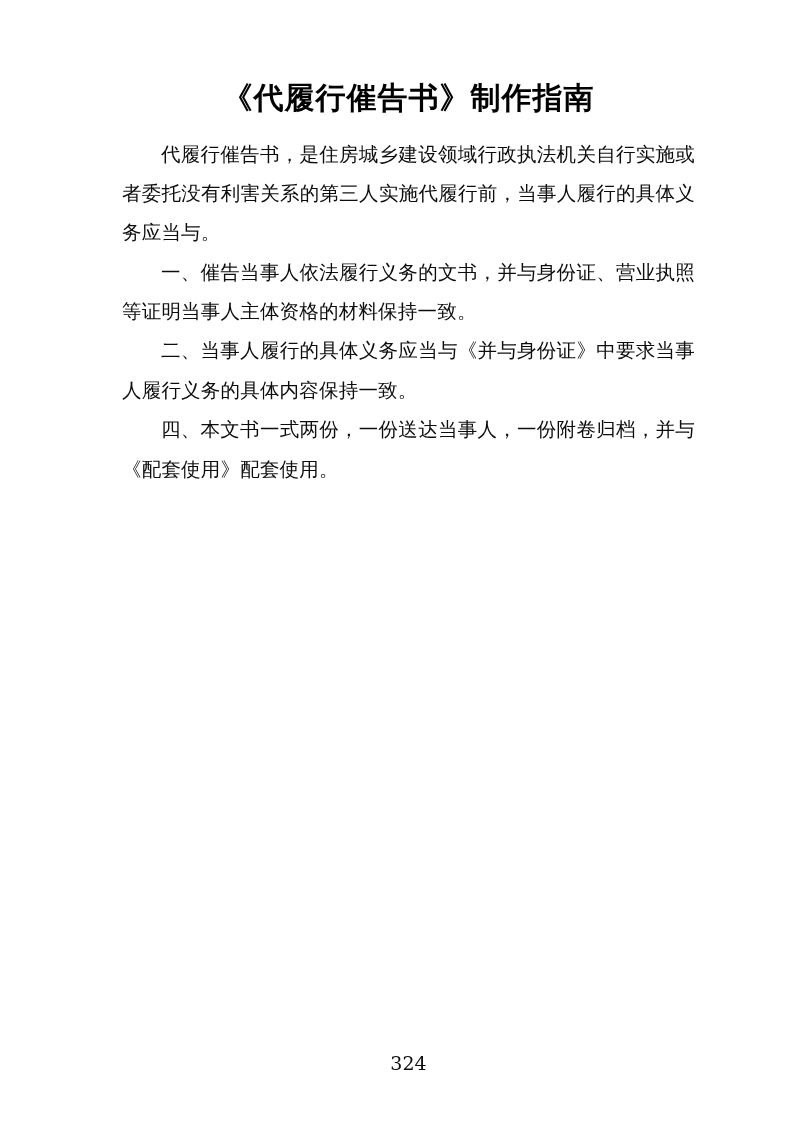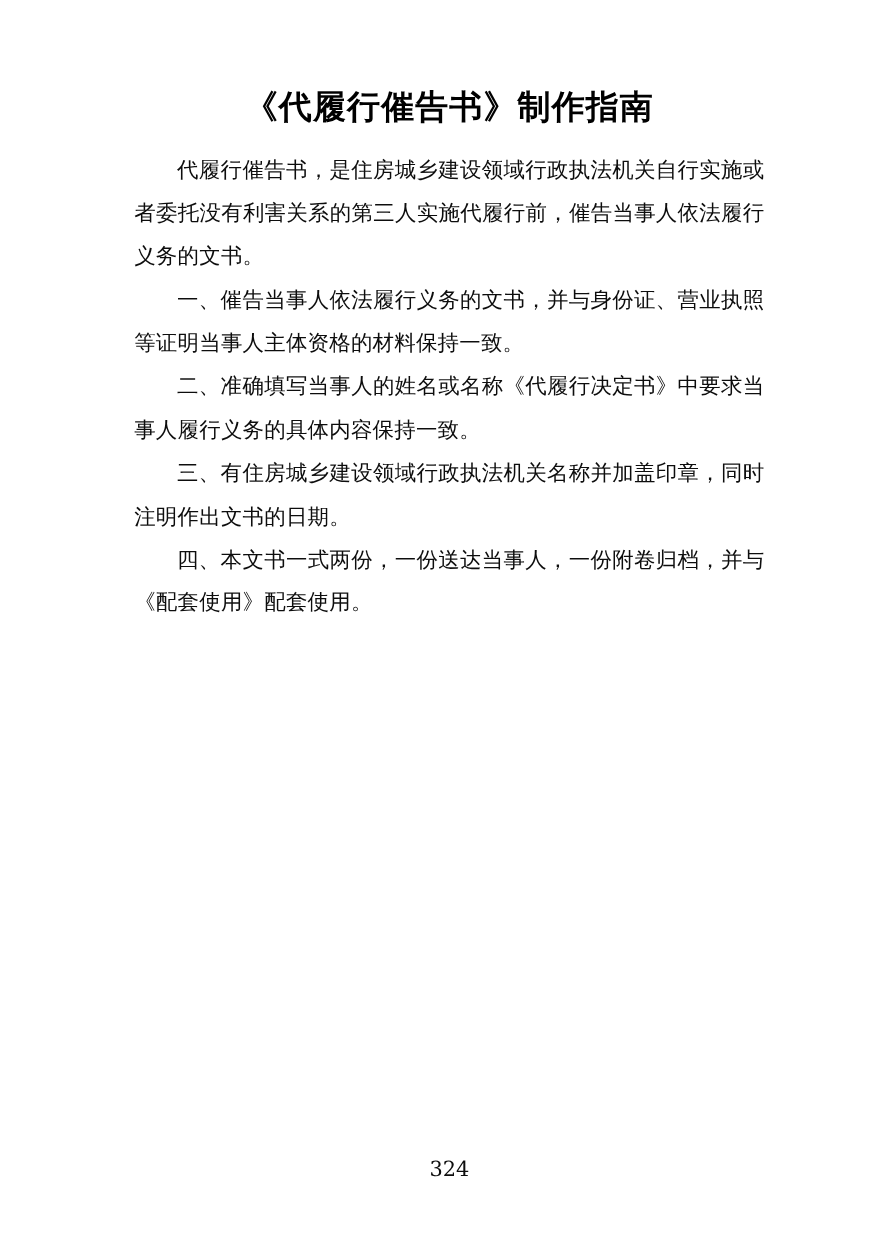--- a/index.html
+++ b/index.html
@@ -60,22 +60,21 @@
   }
 </style>
 </head>
 <body>
 
 <div class="page">
 
   <h1 class="doc-title">《代履行催告书》制作指南</h1>
 
   <div class="body-block">
-    <p class="para">代履行催告书，是住房城乡建设领域行政执法机关自行实施或者委托没有利害关系的第三人实施代履行前，催告当事人依法履行义务的文书。</p>
+    <p class="para">代履行催告书，是住房城乡建设领域行政执法机关自行实施或者委托没有利害关系的第三人实施代履行前，当事人履行的具体义务应当与。</p>
     <p class="para">一、催告当事人依法履行义务的文书，并与身份证、营业执照等证明当事人主体资格的材料保持一致。</p>
-    <p class="para">二、准确填写当事人的姓名或名称《代履行决定书》中要求当事人履行义务的具体内容保持一致。</p>
-    <p class="para">三、有住房城乡建设领域行政执法机关名称并加盖印章，同时注明作出文书的日期。</p>
+    <p class="para">二、当事人履行的具体义务应当与《并与身份证》中要求当事人履行义务的具体内容保持一致。</p>
     <p class="para">四、本文书一式两份，一份送达当事人，一份附卷归档，并与《配套使用》配套使用。</p>
   </div>
 
   <div class="page-number">324</div>
 
 </div>
 
 </body></html>

